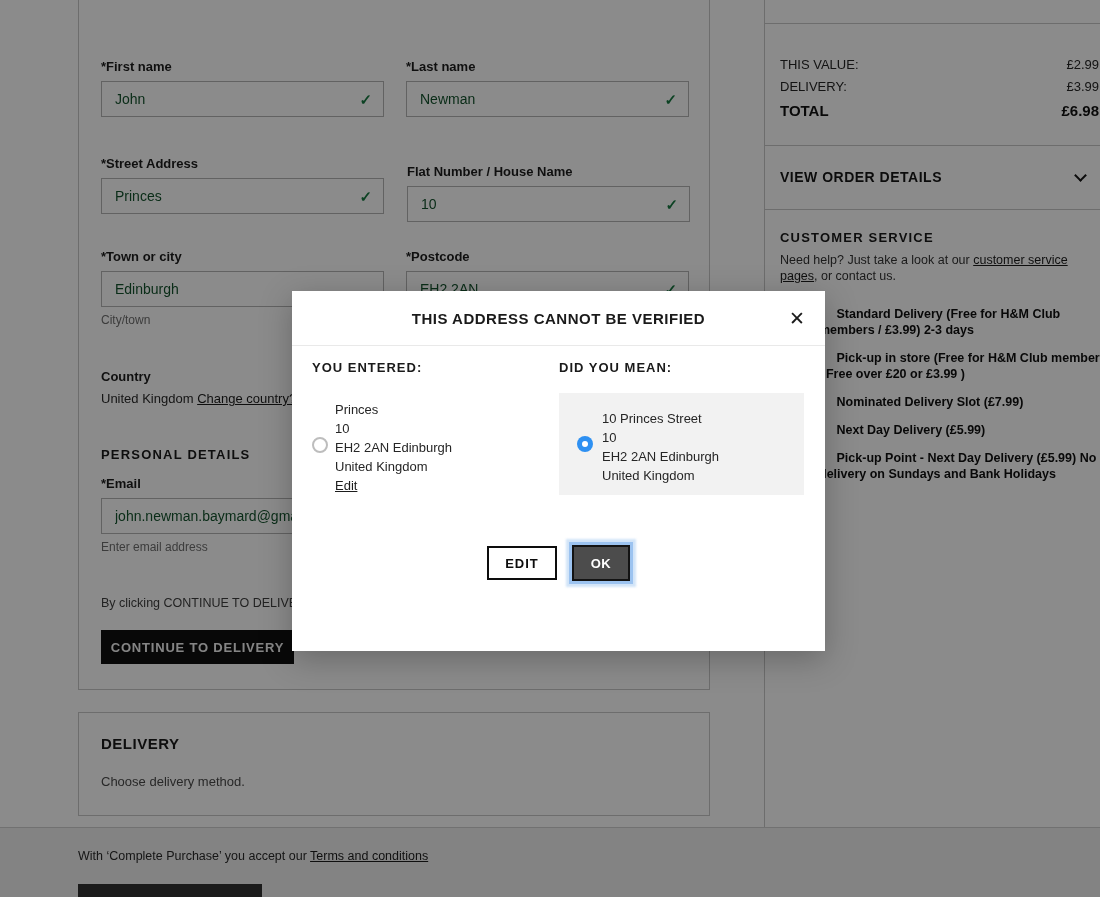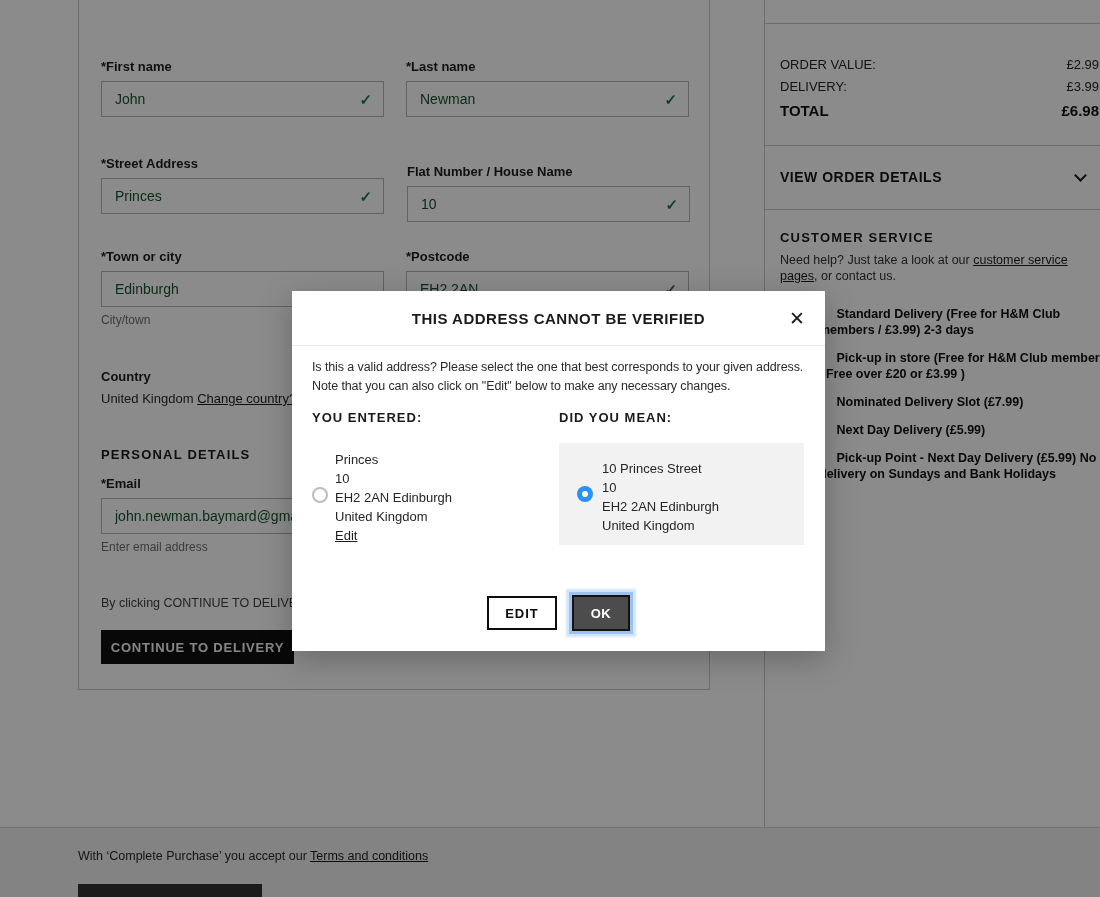--- a/index.html
+++ b/index.html
@@ -169,26 +169,30 @@
         <input class="txt" readonly="" value="john.newman.baymard@gmail.com" style="">
       </div>
       <div class="helper">Enter email address</div>
     </div>
 
     <div class="note">By clicking CONTINUE TO DELIVERY I ac</div>
 
     <button class="btn-continue">CONTINUE TO DELIVERY</button>
   </section>
 
+  <section class="delivery-card">
+    <div class="delivery-title">DELIVERY</div>
+    <div class="delivery-sub">Choose delivery method.</div>
+  </section>
 
   <aside class="sidebar">
     <div class="sb-hr" style="top:53px;"></div>
 
     <div class="sb-row" style="top:87px;">
-      <span>ORDER VALUE:</span>
+      <span>THIS VALUE:</span>
       <span>£2.99</span>
     </div>
     <div class="sb-row" style="top:109px;">
       <span>DELIVERY:</span>
       <span>£3.99</span>
     </div>
     <div class="sb-row total" style="top:132px;">
       <span>TOTAL</span>
       <span>£6.98</span>
     </div>
@@ -224,24 +228,20 @@
   </footer>
 
   <div class="overlay"></div>
 
   <div class="modal">
     <div class="modal-header">
       <div class="modal-title">THIS ADDRESS CANNOT BE VERIFIED</div>
       <button class="modal-close">✕</button>
     </div>
 
-    <div class="modal-intro">
-      <div>Is this a valid address? Please select the one that best corresponds to your given address.</div>
-      <div>Note that you can also click on "Edit" below to make any necessary changes.</div>
-    </div>
 
     <div class="cols">
       <div class="col-left">
         <div class="col-heading">YOU ENTERED:</div>
         <div class="option-entered">
           <span class="radio"></span>
           <div class="addr-lines">
             <div>Princes</div>
             <div>10</div>
             <div>EH2 2AN Edinburgh</div>

